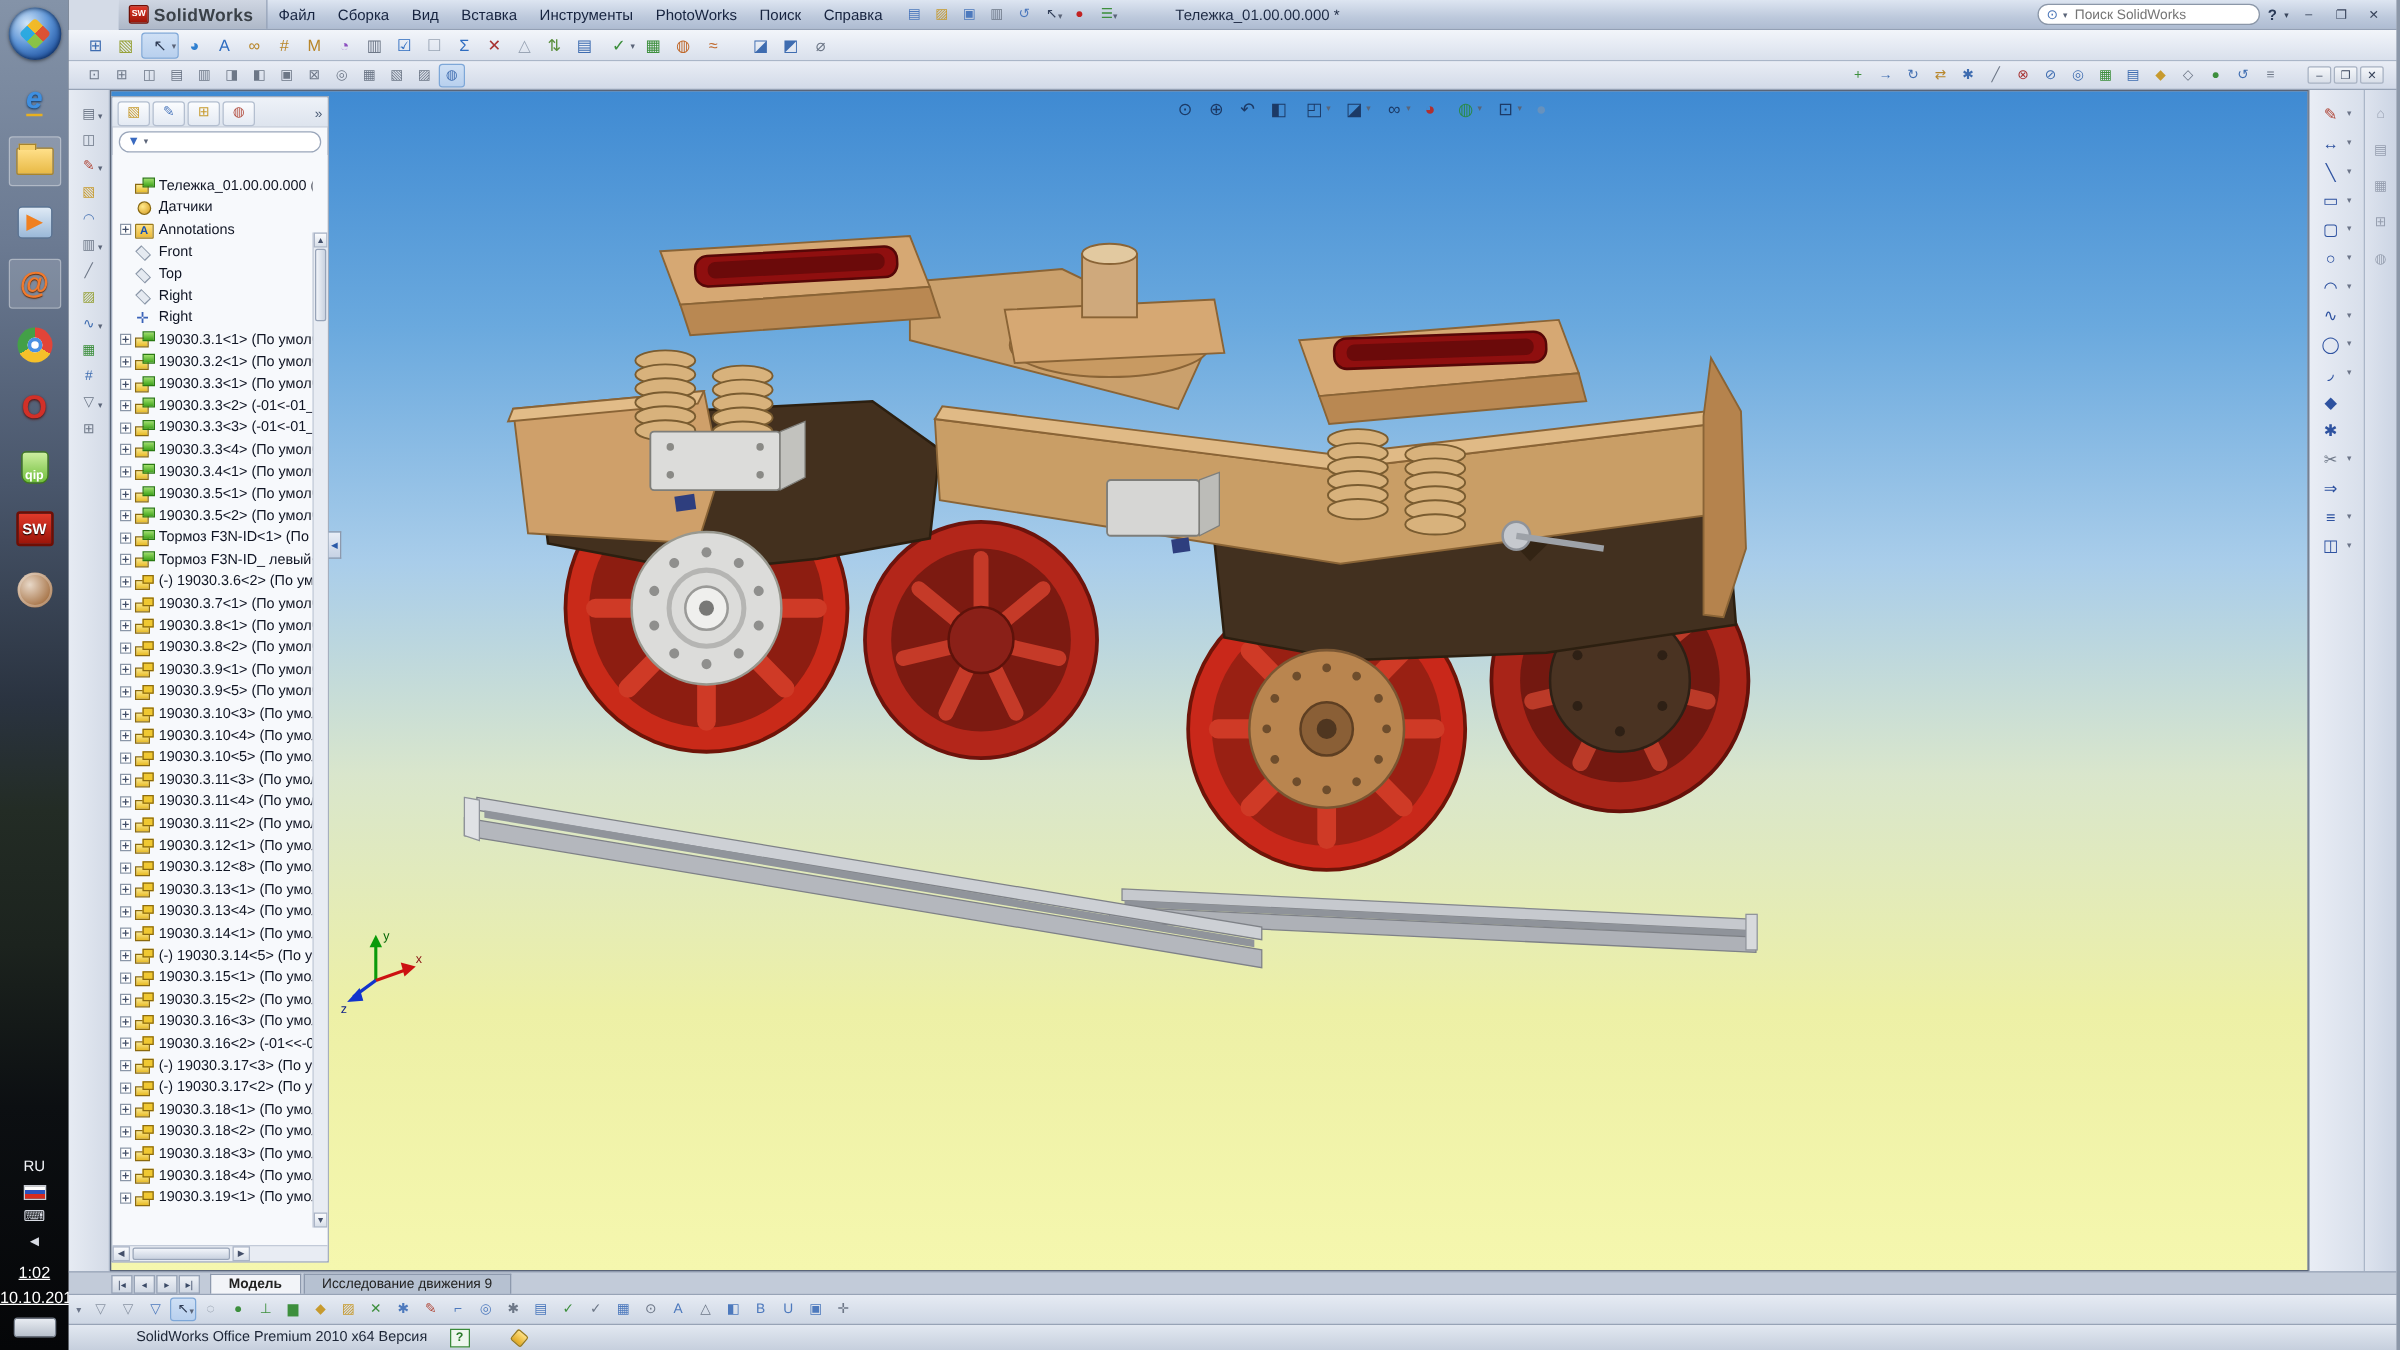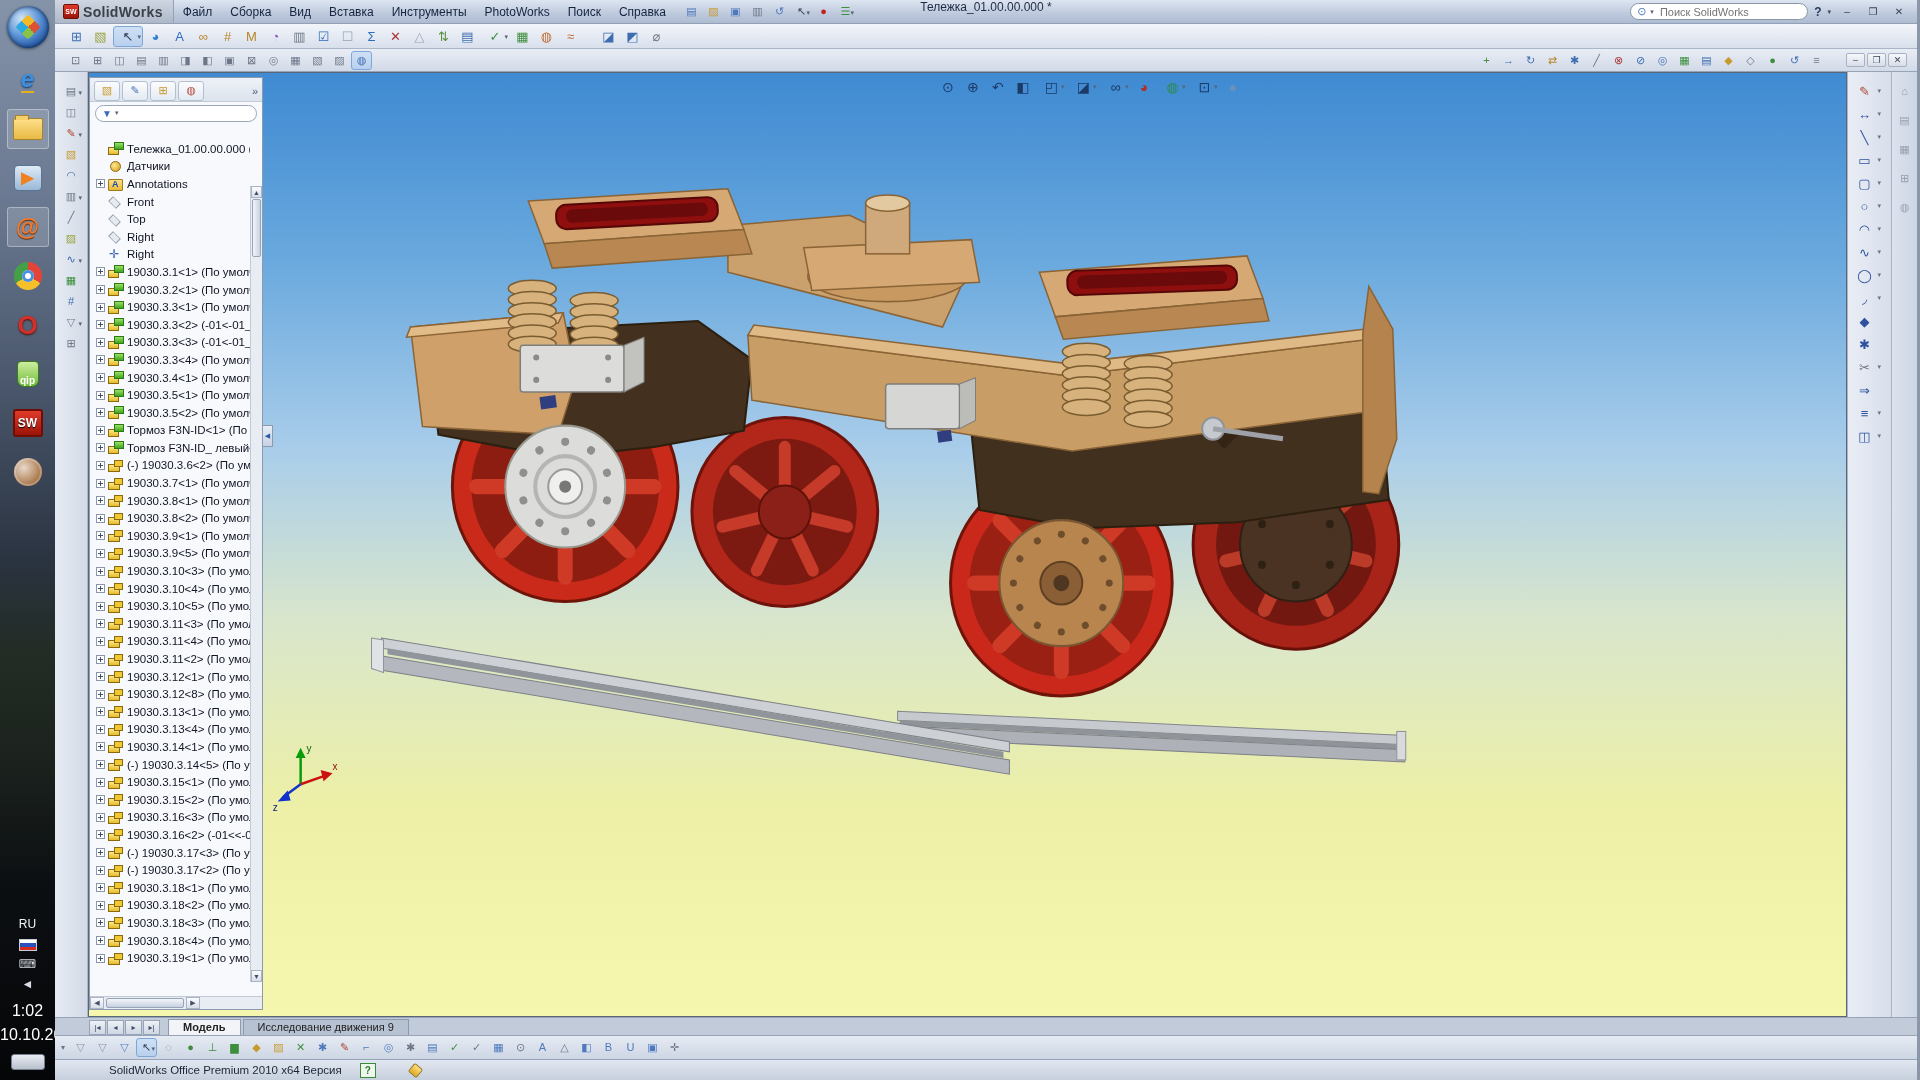--- a/index.html
+++ b/index.html
@@ -28,29 +28,29 @@
   .app.chrome .aglyph::before{content:"";position:absolute;left:8px;top:8px;width:12px;height:12px;border-radius:50%;background:#fff;box-shadow:inset 0 0 0 3px #4a90e2;}
   .app.opera .aglyph{color:#d23028;text-shadow:0 1px 2px #4e0a06;font-size:26px;}
   .app.qip .aglyph{display:flex;width:22px;height:26px;border-radius:4px 4px 7px 7px;background:linear-gradient(#cdeea0,#6fbe3a);border:1px solid #3f7a1c;color:#fff;font-size:10px;align-items:flex-end;justify-content:center;}
   .app.sw .aglyph{display:flex;width:30px;height:28px;background:linear-gradient(#e03a2a,#9c1408);border:2px solid #6e0e04;border-radius:3px;color:#fff;font-size:12px;align-items:center;justify-content:center;text-shadow:0 1px 1px #000;}
   .app.paint .aglyph{display:block;width:28px;height:28px;border-radius:50%;background:radial-gradient(circle at 35% 35%,#e8d8c8,#a8764a 70%,#6e4422);box-shadow:inset 0 0 0 2px rgba(255,255,255,.25);}
   .tray{position:absolute;left:0;bottom:0;width:55px;color:#e8ecf2;text-align:center;}
   .lang{font-size:12px;color:#f2f4f8;margin-bottom:8px;}
   .trayicons{display:flex;flex-direction:column;align-items:center;gap:6px;margin-bottom:8px;}
   .flag{width:18px;height:12px;border:1px solid #c8ccd4;background:linear-gradient(180deg,#fff 0 33%,#2a52be 33% 66%,#d52b1e 66% 100%);}
   .trayglyph{font-size:12px;color:#d8dce4;}
-  .clock{font-size:16px;line-height:1.5;color:#fff;}
+  .clock{font-size:13px;line-height:1.5;color:#fff;text-decoration:underline;}
   .showdesk{width:34px;height:16px;margin:7px auto 10px;border-radius:3px;background:linear-gradient(#e8ecf2,#b8c0cc);border:1px solid #78808e;cursor:pointer;}
 
   
   .window{position:absolute;left:55px;top:0;width:1865px;height:1080px;display:flex;flex-direction:column;
     background:#d4dbe7;border-right:3px solid #8b97a8;}
 
-  .titlebar{height:24px;flex:none;display:flex;
-    background:linear-gradient(180deg,#dde5f1,#bdc9dc 60%,#aebcd2);border-bottom:1px solid #93a0b5;position:relative;}
+  .titlebar{height:24px;flex:none;display:flex;align-items:center;
+    background:linear-gradient(180deg,#dde5f1,#bdc9dc 60%,#aebcd2);border-bottom:1px solid #93a0b5;position:relative;margin-left:40px;}
   .logo{display:flex;align-items:center;gap:4px;padding:0 10px 0 8px;height:100%;
     background:linear-gradient(180deg,#cfd6e2,#aeb8c8);border-right:1px solid #93a0b5;}
   .swcube{display:flex;width:16px;height:15px;background:linear-gradient(#e03a2a,#9c1408);border:1px solid #6e0e04;border-radius:2px;color:#fff;font-size:7px;font-weight:bold;align-items:center;justify-content:center;}
   .appname{font-size:14px;font-weight:bold;color:#3a4148;letter-spacing:.3px;}
   .menus{display:flex;align-items:center;}
   .menu{font-size:12px;color:#16233f;padding:3px 9px;cursor:pointer;border-radius:2px;}
   .quick{display:flex;align-items:center;gap:1px;margin-left:6px;}
   .doc-title{position:absolute;left:50%;transform:translateX(-50%);font-size:12px;color:#1d2a44;}
   .tright{margin-left:auto;display:flex;align-items:center;gap:6px;padding-right:8px;}
   .search{display:flex;align-items:center;width:178px;height:17px;background:#fff;border:1px solid #8b97a8;border-radius:9px;padding:0 6px;gap:4px;}

